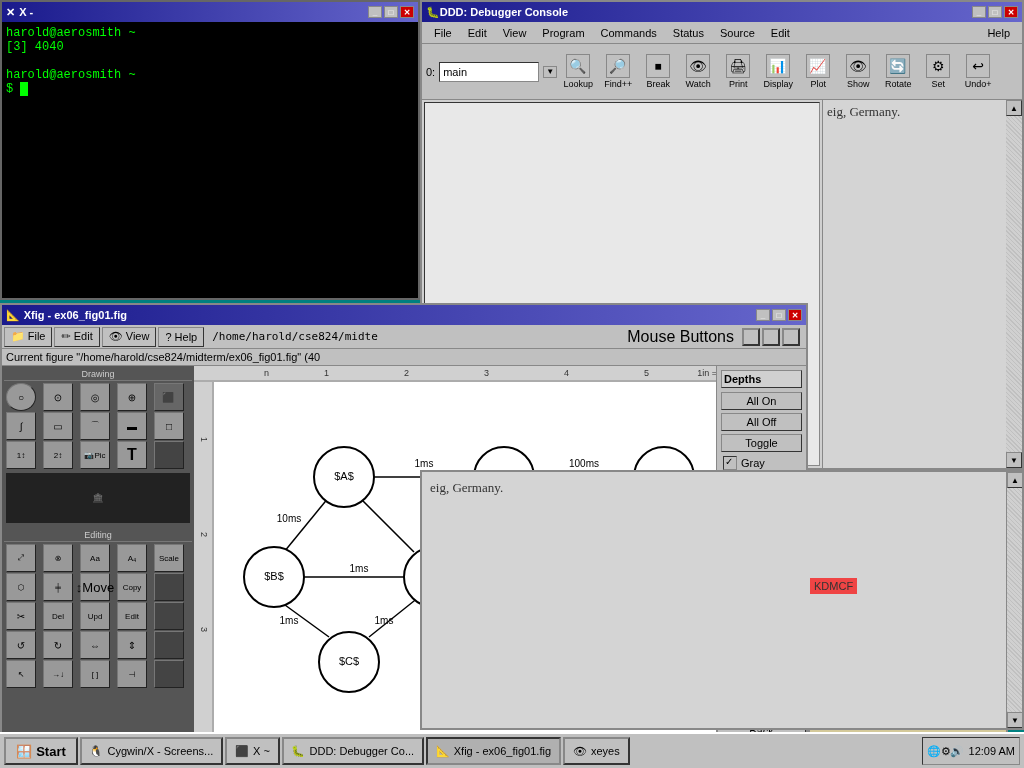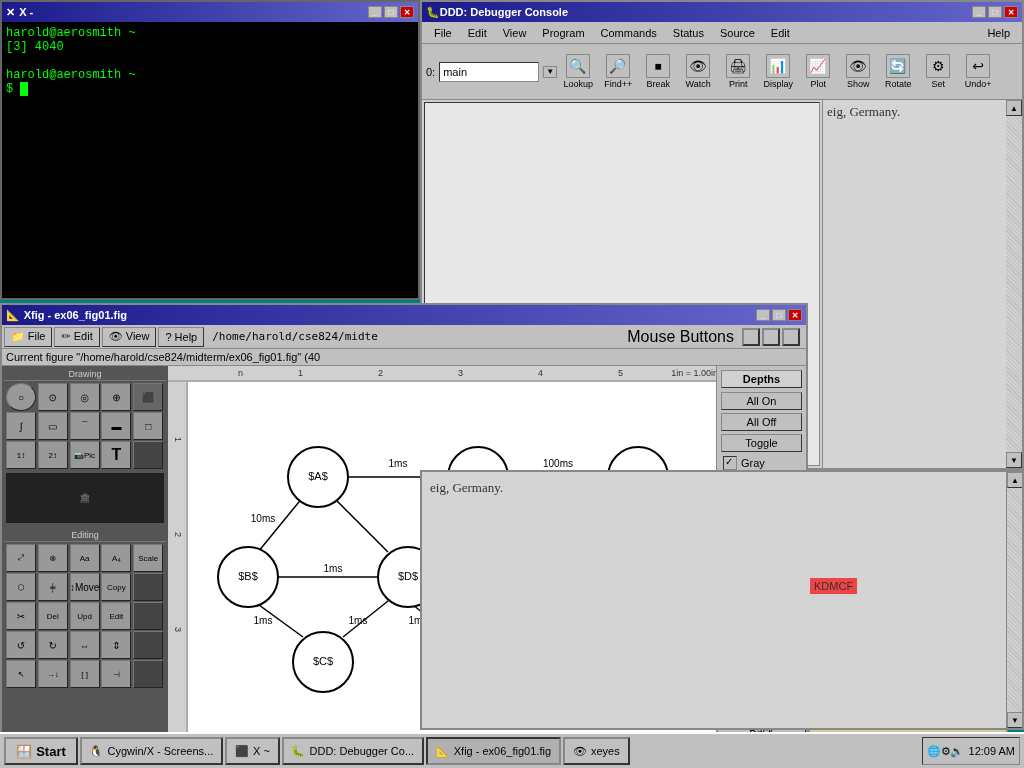--- a/index.html
+++ b/index.html
@@ -199,21 +199,21 @@
       font-size: 11px;
       height: 20px;
       display: flex;
       align-items: center;
     }
     .xfig-body {
       display: flex;
       height: calc(100% - 86px);
     }
     .xfig-left-tools {
-      width: 166px;
+      width: 192px;
       background: #444;
       display: flex;
       flex-direction: column;
     }
     .tools-drawing {
       background: #555;
       padding: 2px;
     }
     .tools-label {
       color: #ccc;
@@ -266,21 +266,20 @@
       width: 90px;
       background: #c0c0c0;
       border-left: 1px solid #888;
       display: flex;
       flex-direction: column;
     }
     .depth-panel {
       padding: 4px;
     }
     .depth-title {
-      text-align: center;
       font-weight: bold;
       font-size: 11px;
       border: 1px outset #888;
       background: #d0d0d0;
       padding: 2px;
       margin-bottom: 4px;
       cursor: pointer;
     }
     .depth-btn {
       width: 100%;
@@ -695,21 +694,21 @@
       <div class="tools-editing">
         <div class="tools-label">Editing</div>
         <div class="tool-grid">
           <div class="tool-btn" style="font-size:8px;">⤢</div>
           <div class="tool-btn" style="font-size:8px;">⊗</div>
           <div class="tool-btn" style="font-size:8px;">Aa</div>
           <div class="tool-btn" style="font-size:8px;">A₄</div>
           <div class="tool-btn" style="font-size:8px;">Scale</div>
           <div class="tool-btn" style="font-size:8px;">⬡</div>
           <div class="tool-btn" style="font-size:8px;">╪</div>
-          <div class="tool-btn" style="font-size:10px;">↕Move</div>
+          <div class="tool-btn" style="font-size:13px;">↕Move</div>
           <div class="tool-btn" style="font-size:8px;">Copy</div>
           <div class="tool-btn" style="background:#444;"></div>
           <div class="tool-btn" style="font-size:10px;">✂</div>
           <div class="tool-btn" style="font-size:8px;">Del</div>
           <div class="tool-btn" style="font-size:8px;">Upd</div>
           <div class="tool-btn" style="font-size:8px;">Edit</div>
           <div class="tool-btn" style="background:#444;"></div>
           <div class="tool-btn" style="font-size:10px;">↺</div>
           <div class="tool-btn" style="font-size:10px;">↻</div>
           <div class="tool-btn" style="font-size:10px;">⇔</div>

